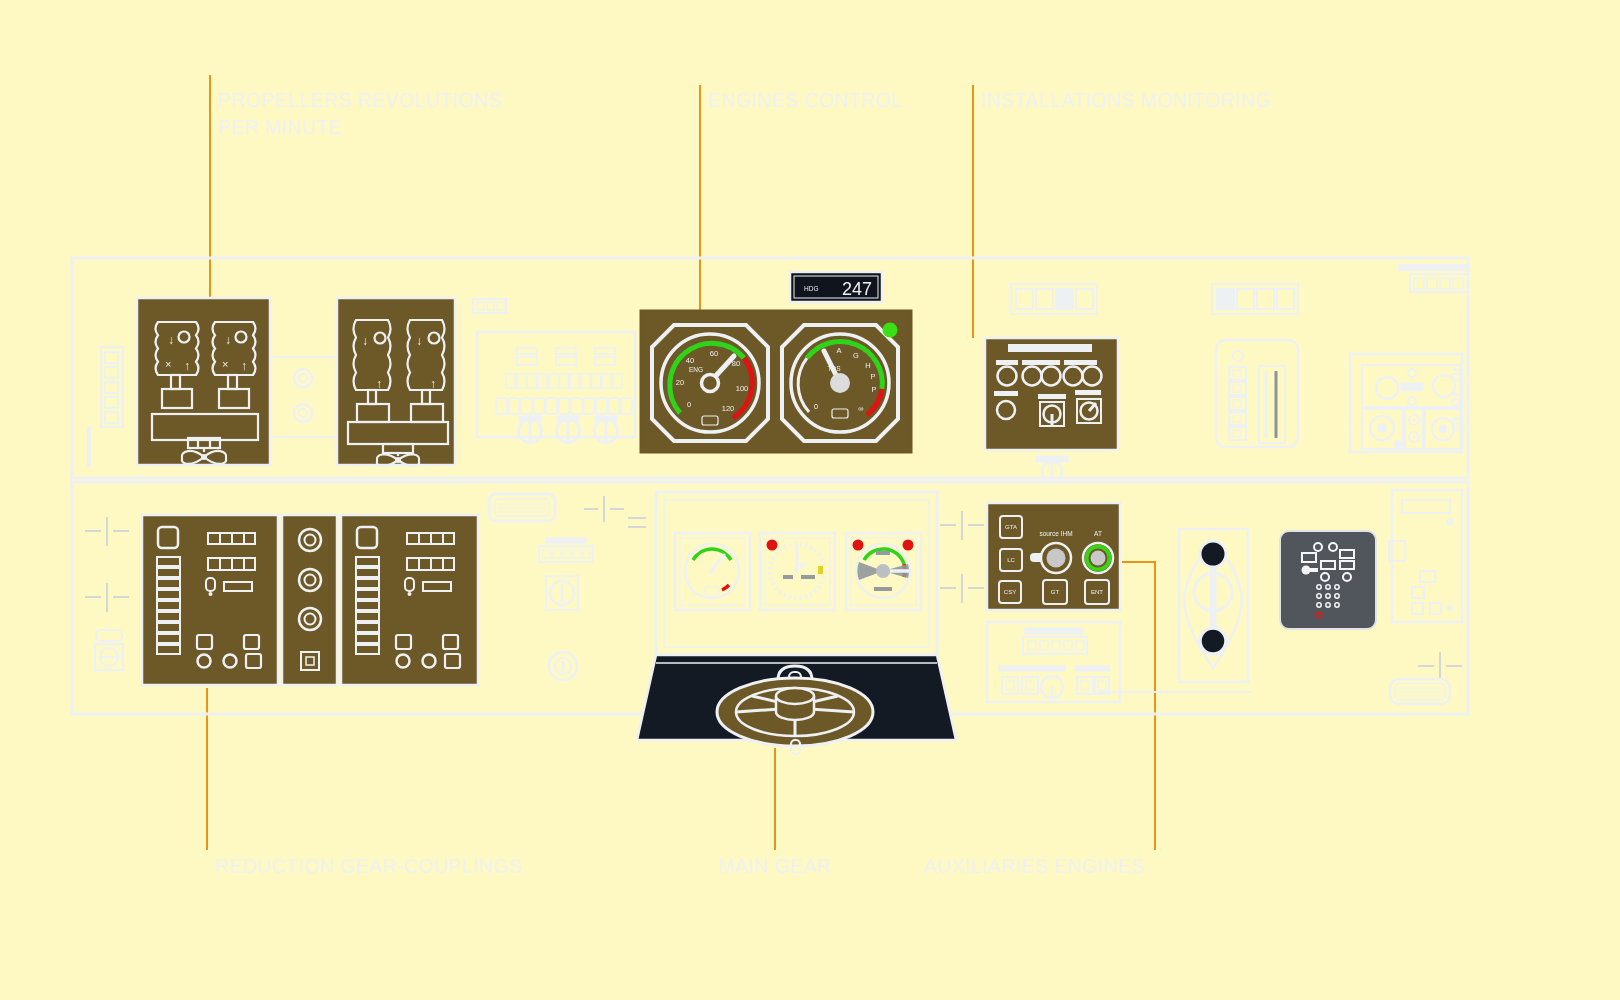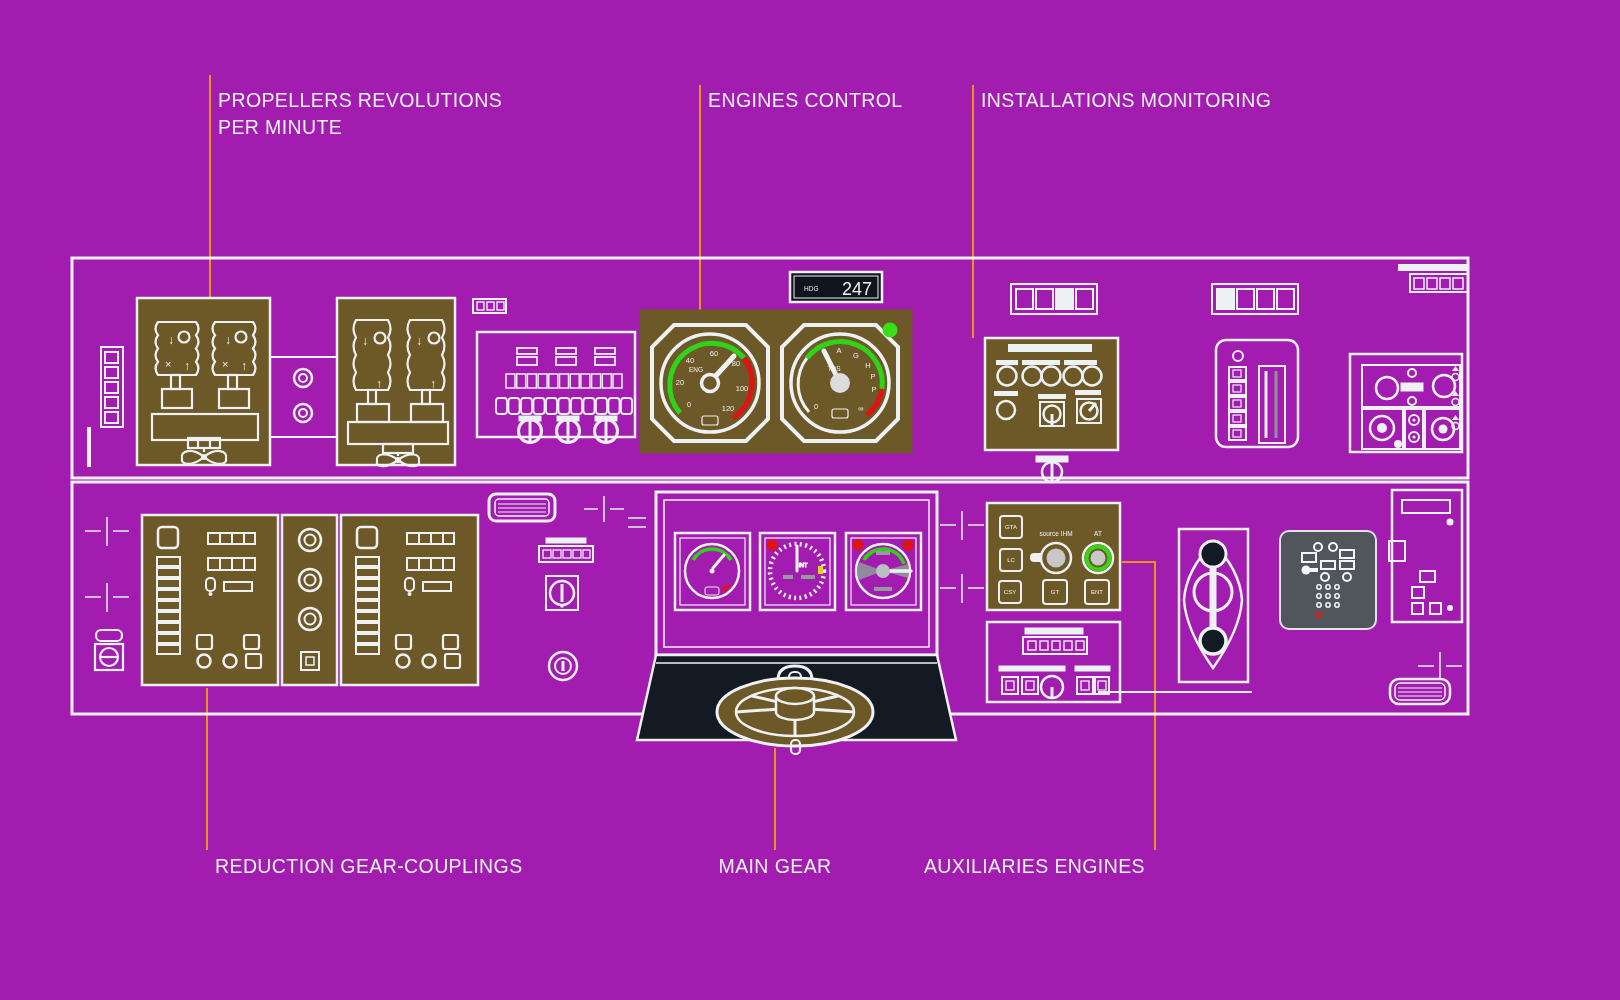--- a/index.html
+++ b/index.html
@@ -1,16 +1,16 @@
 <!DOCTYPE html>
 <html><head>
 <meta charset="utf-8">
 <style>
   html,body{margin:0;padding:0;background:#141a23;}
-  .stage{position:relative;width:1620px;height:1000px;background:#a21caf;overflow:hidden;}
+  .stage{position:relative;width:1620px;height:1000px;background:#fef9c3;overflow:hidden;}
   svg text{font-family:"Liberation Sans","DejaVu Sans",sans-serif;fill:#eef1f3;}
   .lbl{font-size:19.5px;letter-spacing:.4px;}
   .tick{font-size:7.5px;text-anchor:middle;}
   .tiny{font-size:6.5px;text-anchor:middle;}
   .btn-lbl{font-size:6px;text-anchor:middle;}
   .micro{font-size:5.5px;text-anchor:middle;}
 </style>
 </head>
 <body>
 

